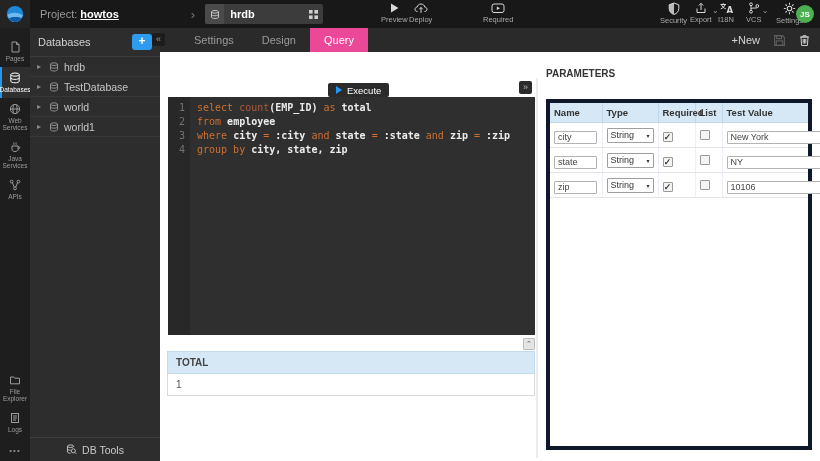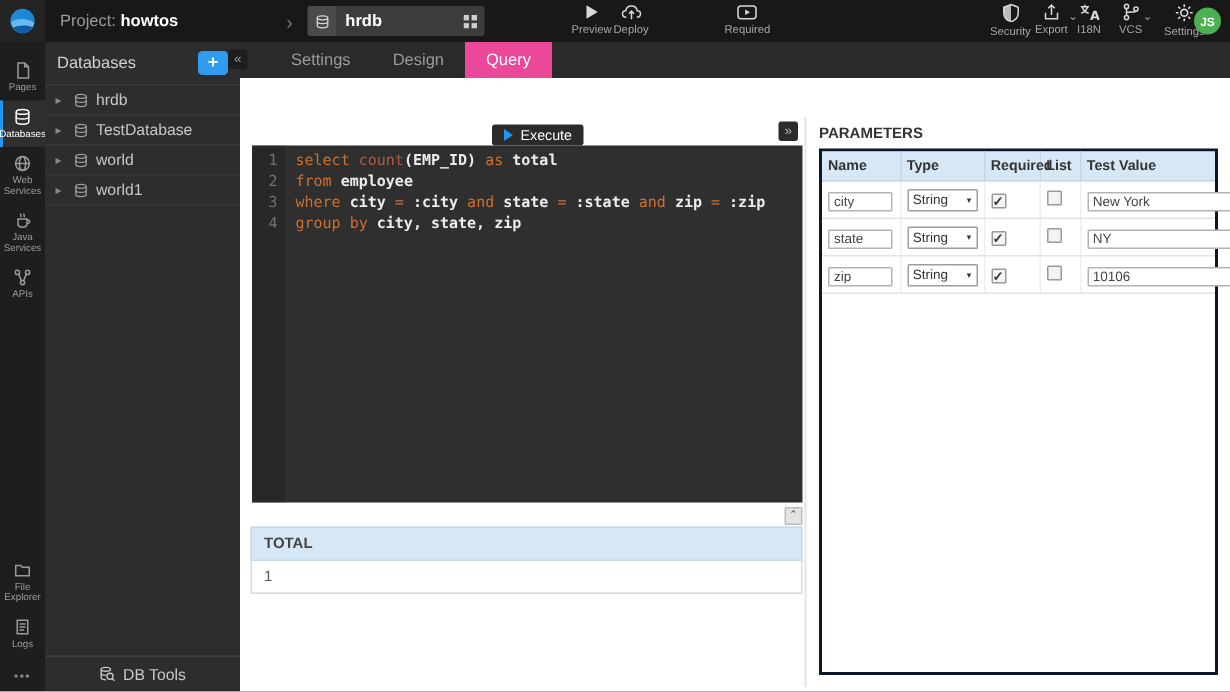--- a/index.html
+++ b/index.html
@@ -3,21 +3,21 @@
 <meta charset="utf-8">
 <style>
   * { box-sizing: border-box; }
   body { margin:0; background:#444; font-family:"Liberation Sans", sans-serif; }
   .app { position:relative; width:820px; height:461px; background:#fff; overflow:hidden; margin:0 auto; }
 
   
   .topbar { position:absolute; left:0; top:0; width:820px; height:28px; background:#181818; display:flex; align-items:center; }
   .logo-box { width:30px; height:28px; background:#242424; display:flex; align-items:center; justify-content:center; flex:0 0 30px; }
   .project { margin-left:10px; font-size:11px; color:#9a9a9a; white-space:nowrap; }
-  .project b { color:#fff; font-weight:bold; }
+  .project b { color:#fff; font-weight:bold;text-decoration:underline; }
   .bc-chev { color:#777; font-size:13px; margin-left:72px; }
   .db-tab { margin-left:10px; width:118px; height:20px; background:#3c3c3c; border-radius:2px; display:flex; align-items:center; overflow:hidden; }
   .db-tab .dt-ic { width:19px; height:20px; background:#4a4a4a; display:flex; align-items:center; justify-content:center; color:#d9d9d9; }
   .db-tab .dt-label { color:#fff; font-size:11px; font-weight:bold; margin-left:6px; flex:1; }
   .db-tab .dt-grid { margin-right:5px; color:#cfcfcf; display:flex; }
 
   .tb-btn { position:absolute; top:2px; display:flex; flex-direction:column; align-items:center; gap:1px; color:#d8d8d8; cursor:default; }
   .tb-btn .lbl { font-size:7.5px; color:#a8a8a8; white-space:nowrap; }
   .tb-btn svg { display:block; }
   .chev-sm { position:absolute; right:-7px; top:4px; font-size:8px; color:#9a9a9a; }
@@ -79,22 +79,22 @@
 
   .collapse-up { position:absolute; left:523px; top:338px; width:12px; height:12px; background:#e4e4e4; border:1px solid #bdbdbd; border-radius:1px; color:#555; font-size:7px; line-height:9px; text-align:center; }
 
   
   .results { position:absolute; left:167px; top:351px; width:368px; }
   .res-head { background:#d6e8f5; border:1px solid #c6dbea; font-size:10px; font-weight:bold; color:#444; padding:5px 8px; }
   .res-row { background:#fff; border:1px solid #dadada; border-top:none; font-size:10px; color:#555; padding:5px 8px; }
 
   
   .v-divider { position:absolute; left:536px; top:78px; width:2px; height:380px; background:#ececec; }
-  .params-title { position:absolute; left:546px; top:84px; font-size:10px; font-weight:bold; color:#333; }
-  .params-box { position:absolute; left:546px; top:99px; width:266px; height:351px; border:2px solid #0f172a; background:#fff; }
+  .params-title { position:absolute; left:546px; top:68px; font-size:10px; font-weight:bold; color:#333; }
+  .params-box { position:absolute; left:546px; top:99px; width:266px; height:351px; border:4px solid #0f172a; background:#fff; }
   .ptable { width:100%; border-collapse:collapse; table-layout:fixed; }
   .ptable th { background:#d6e8f5; border-right:1px solid #c2d8e8; border-bottom:1px solid #c2d8e8; font-size:9.5px; color:#333; font-weight:bold; text-align:left; padding:4px 4px; }
   .ptable th:last-child { border-right:none; }
   .ptable td { border-right:1px solid #eaf0f5; border-bottom:1px solid #e4e4e4; padding:3px 4px; height:20px; vertical-align:middle; }
   .ptable td:last-child { border-right:none; }
   .p-input { border:1px solid #b3b3b3; border-radius:1px; height:13px; font-size:9px; color:#444; padding:0 3px; font-family:"Liberation Sans", sans-serif; outline:none; }
   .p-name { width:43px; }
   .p-test { width:106px; }
   .p-select { display:flex; justify-content:space-between; align-items:center; border:1px solid #9e9e9e; border-radius:1px; height:15px; padding:0 3px; font-size:9px; color:#333; background:#fff; width:47px; }
   .sel-arrow { font-size:6px; color:#333; }
@@ -313,20 +313,33 @@
       <span>DB Tools</span>
     </div>
   </div>
 
   <div class="collapse-left">«</div>
 
   <div class="tabrow">
     <div class="tab">Settings</div>
     <div class="tab">Design</div>
     <div class="tab active">Query</div>
+    <div class="tabrow-right">
+      <span class="new-link">+New</span>
+      <svg width="13" height="13" viewBox="0 0 12 12" fill="none" stroke="#5f5f5f" stroke-width="1">
+          <path d="M1.5 1.5 H8.8 L10.5 3.2 V10.5 H1.5 Z"></path>
+          <rect x="3.4" y="1.5" width="4.4" height="2.8"></rect>
+          <rect x="3" y="6.4" width="6" height="4.1"></rect>
+        </svg>
+      <svg width="11" height="13" viewBox="0 0 11 12" fill="none" stroke="#c9c9c9" stroke-width="1">
+          <path d="M1 2.5 H10 M4 2.5 V1.2 H7 V2.5"></path>
+          <path d="M2 2.5 L2.6 11 H8.4 L9 2.5 Z"></path>
+          <path d="M4.2 4.5 V9 M5.5 4.5 V9 M6.8 4.5 V9"></path>
+        </svg>
+    </div>
   </div>
 
 
   <div class="execute">
     <span class="play-tri"></span>
     <span>Execute</span>
   </div>
   <div class="expand-right">»</div>
 
   <div class="editor">

